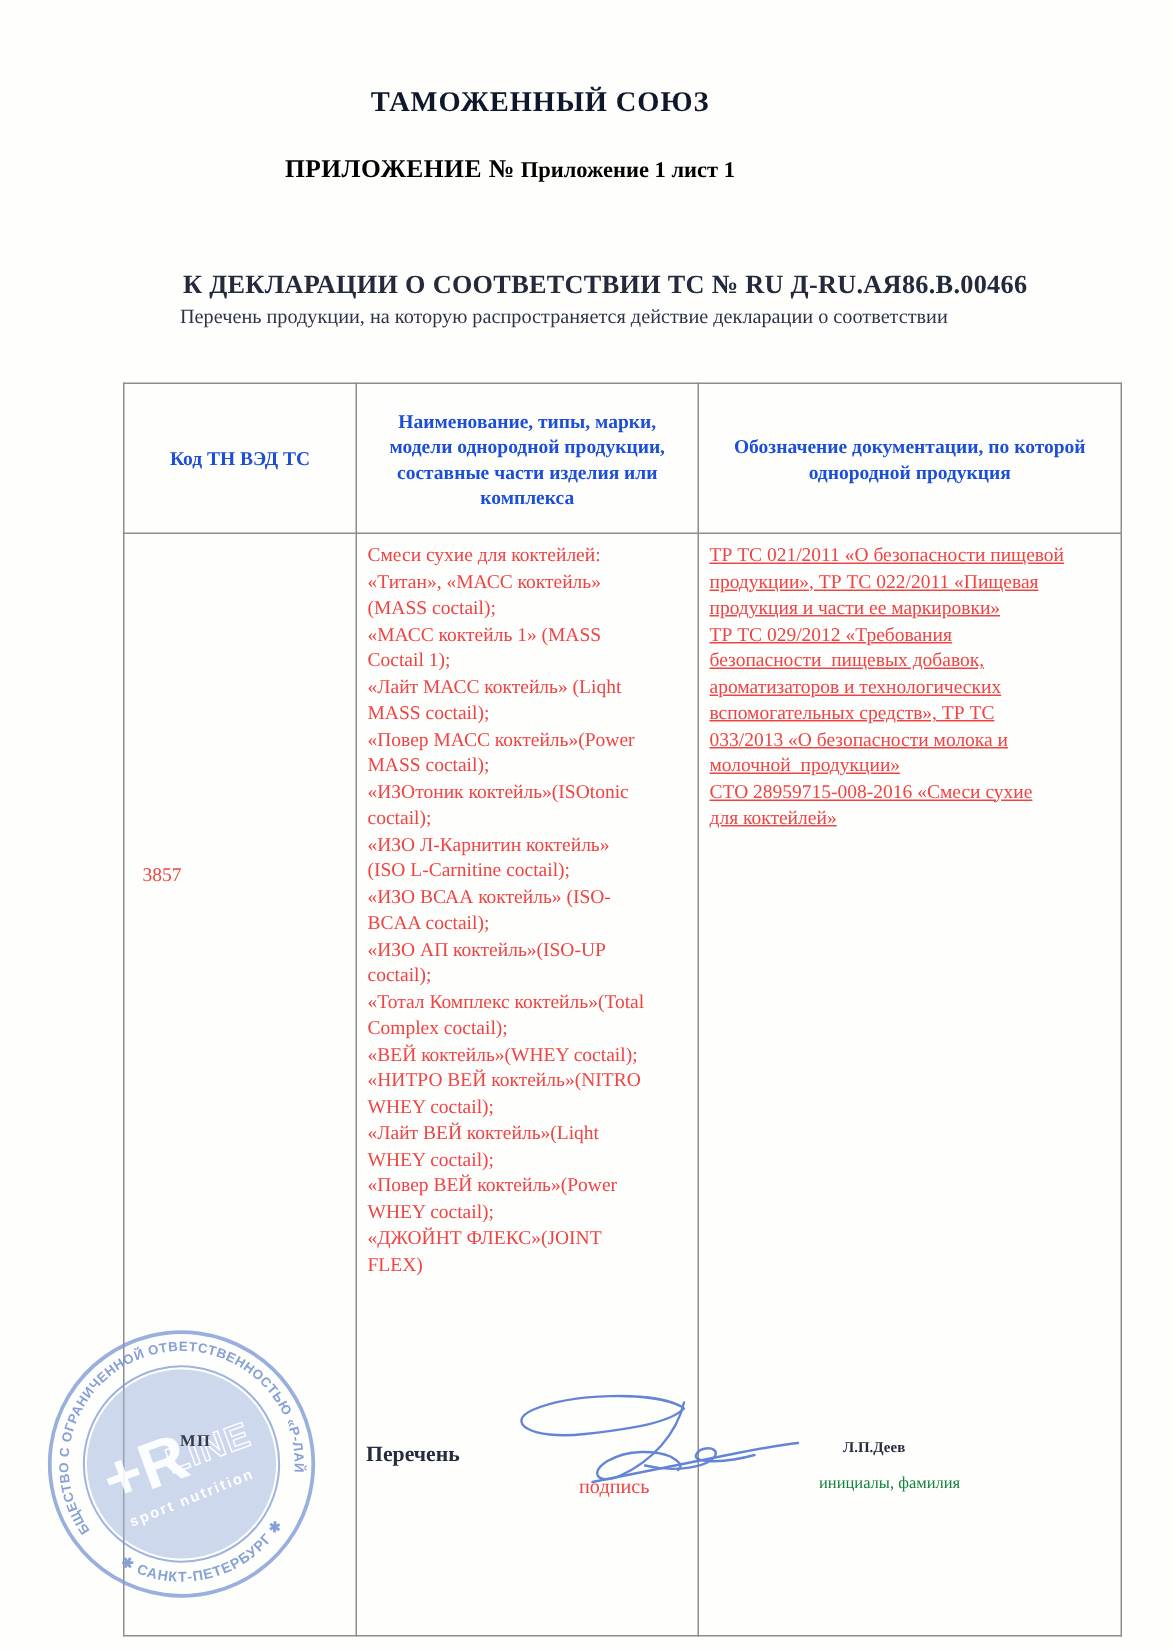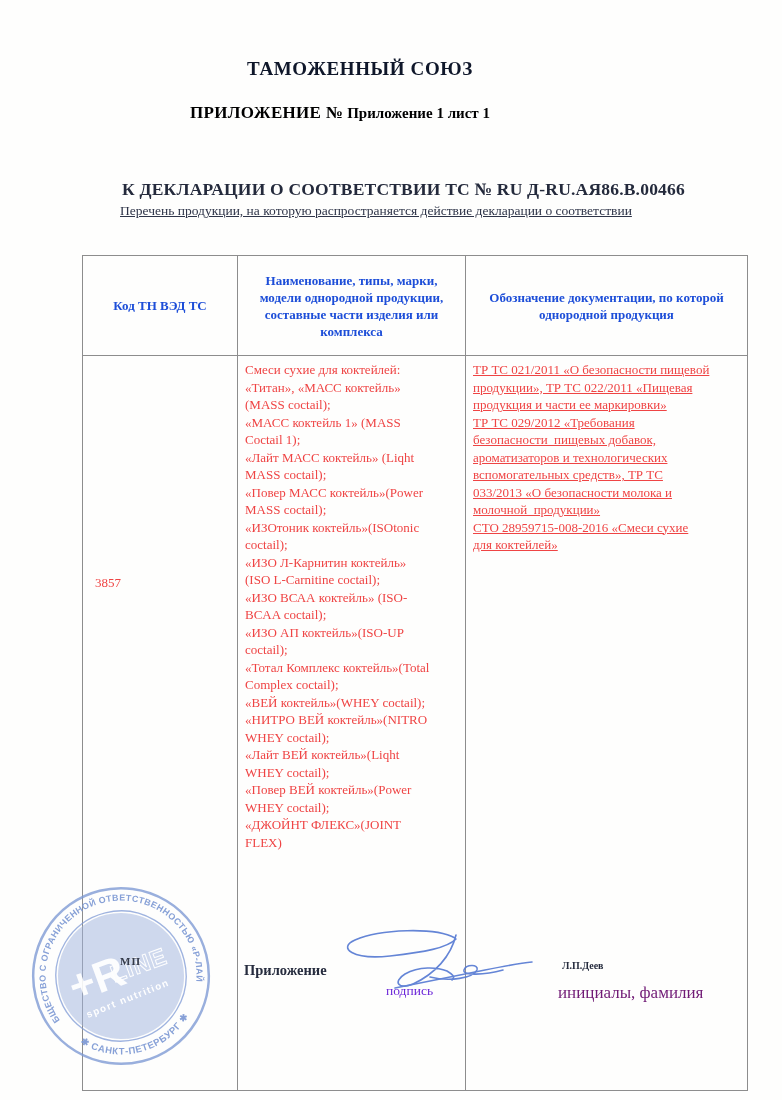--- a/index.html
+++ b/index.html
@@ -16,21 +16,21 @@
     position:absolute;top:103px;left:190px;white-space:nowrap;color:#000000;
   }
   .appendix-label{font-size:17px;font-weight:bold;letter-spacing:.3px;}
   .appendix-value{font-size:15px;font-weight:bold;}
   .declaration-line{
     position:absolute;top:143px;left:122px;width:640px;
     font-size:17.5px;font-weight:bold;letter-spacing:.2px;color:#242a3c;white-space:nowrap;margin-top:36px;
   }
   .subtitle-line{
     position:absolute;top:203px;left:120px;width:600px;
-    font-size:13.5px;color:#2e3448;text-decoration:underline;
+    font-size:13.5px;color:#2e3448;
   }
   table.products{
     position:absolute;top:255px;left:82px;width:665px;
     border-collapse:collapse;table-layout:fixed;
   }
   table.products th, table.products td{
     border:1px solid #8d8d8d;color:#ef4444;
   }
   table.products th{
     height:91px;vertical-align:middle;text-align:center;
@@ -46,28 +46,28 @@
   .mp-label{
     position:absolute;left:120px;top:955px;
     font-size:11px;font-weight:bold;letter-spacing:1px;color:#343a49;
   }
   .applicant-label{
     position:absolute;left:244px;top:962px;
     font-size:14.5px;font-weight:bold;color:#262c3e;
   }
   .signature{position:absolute;left:335px;top:922px;width:205px;height:78px;}
   .signature-caption{
-    position:absolute;left:386px;top:983px;font-size:13.5px;color:#6d28d9;text-align:center;
+    position:absolute;left:386px;top:983px;font-size:13.5px;color:#ef4444;text-align:center;
   }
   .applicant-name{
     position:absolute;left:562px;top:960px;
     font-size:10px;font-weight:bold;color:#262c3e;
   }
   .name-caption{
-    position:absolute;left:558px;top:983px;font-size:17px;color:#701a75;
+    position:absolute;left:546px;top:983px;font-size:11px;color:#15803d;
   }
 </style>
 </head>
 <body>
 
 <div class="page">
 
   <div class="doc-title">ТАМОЖЕННЫЙ СОЮЗ</div>
 
   <div class="appendix-line">
@@ -152,21 +152,21 @@
         <textPath href="#arcBot" startOffset="50%" text-anchor="middle">✱  САНКТ-ПЕТЕРБУРГ  ✱</textPath>
       </text>
       <text x="40" y="102" font-size="42" font-weight="bold" fill="#ffffff" opacity=".95" font-family="Liberation Sans, sans-serif" transform="rotate(-6 60 95)">+R</text>
       <text x="82" y="97" font-size="23" font-weight="bold" fill="none" stroke="#ffffff" stroke-width=".9" letter-spacing="1" font-family="Liberation Sans, sans-serif" transform="rotate(-6 60 95)">LINE</text>
       <text x="48" y="116" font-size="9.5" font-weight="bold" fill="#ffffff" letter-spacing="1.4" font-family="Liberation Sans, sans-serif" transform="rotate(-8 90 110)">sport nutrition</text>
     </g>
   </svg>
 
   <div class="mp-label">МП</div>
 
-  <div class="applicant-label">Приложение</div>
+  <div class="applicant-label">Перечень</div>
 
   <svg class="signature" viewBox="0 0 205 78">
     <g fill="none" stroke="#5478d2" stroke-width="1.6" stroke-linecap="round" opacity=".9">
       <path d="M 120,16 C 100,5 45,7 20,18 C 2,26 18,38 55,34 C 90,30 112,26 121,17"></path>
       <path d="M 121,13 C 116,34 100,52 78,62 C 64,68 57,60 70,52 C 84,44 102,45 112,49 C 117,52 121,55 117,58"></path>
       <path d="M 60,66 C 100,58 130,52 150,48 C 170,44 186,41 197,40"></path>
       <path d="M 95,55 C 115,60 138,56 142,48 C 144,42 131,42 129,48 C 127,54 150,53 168,48"></path>
     </g>
   </svg>
 

